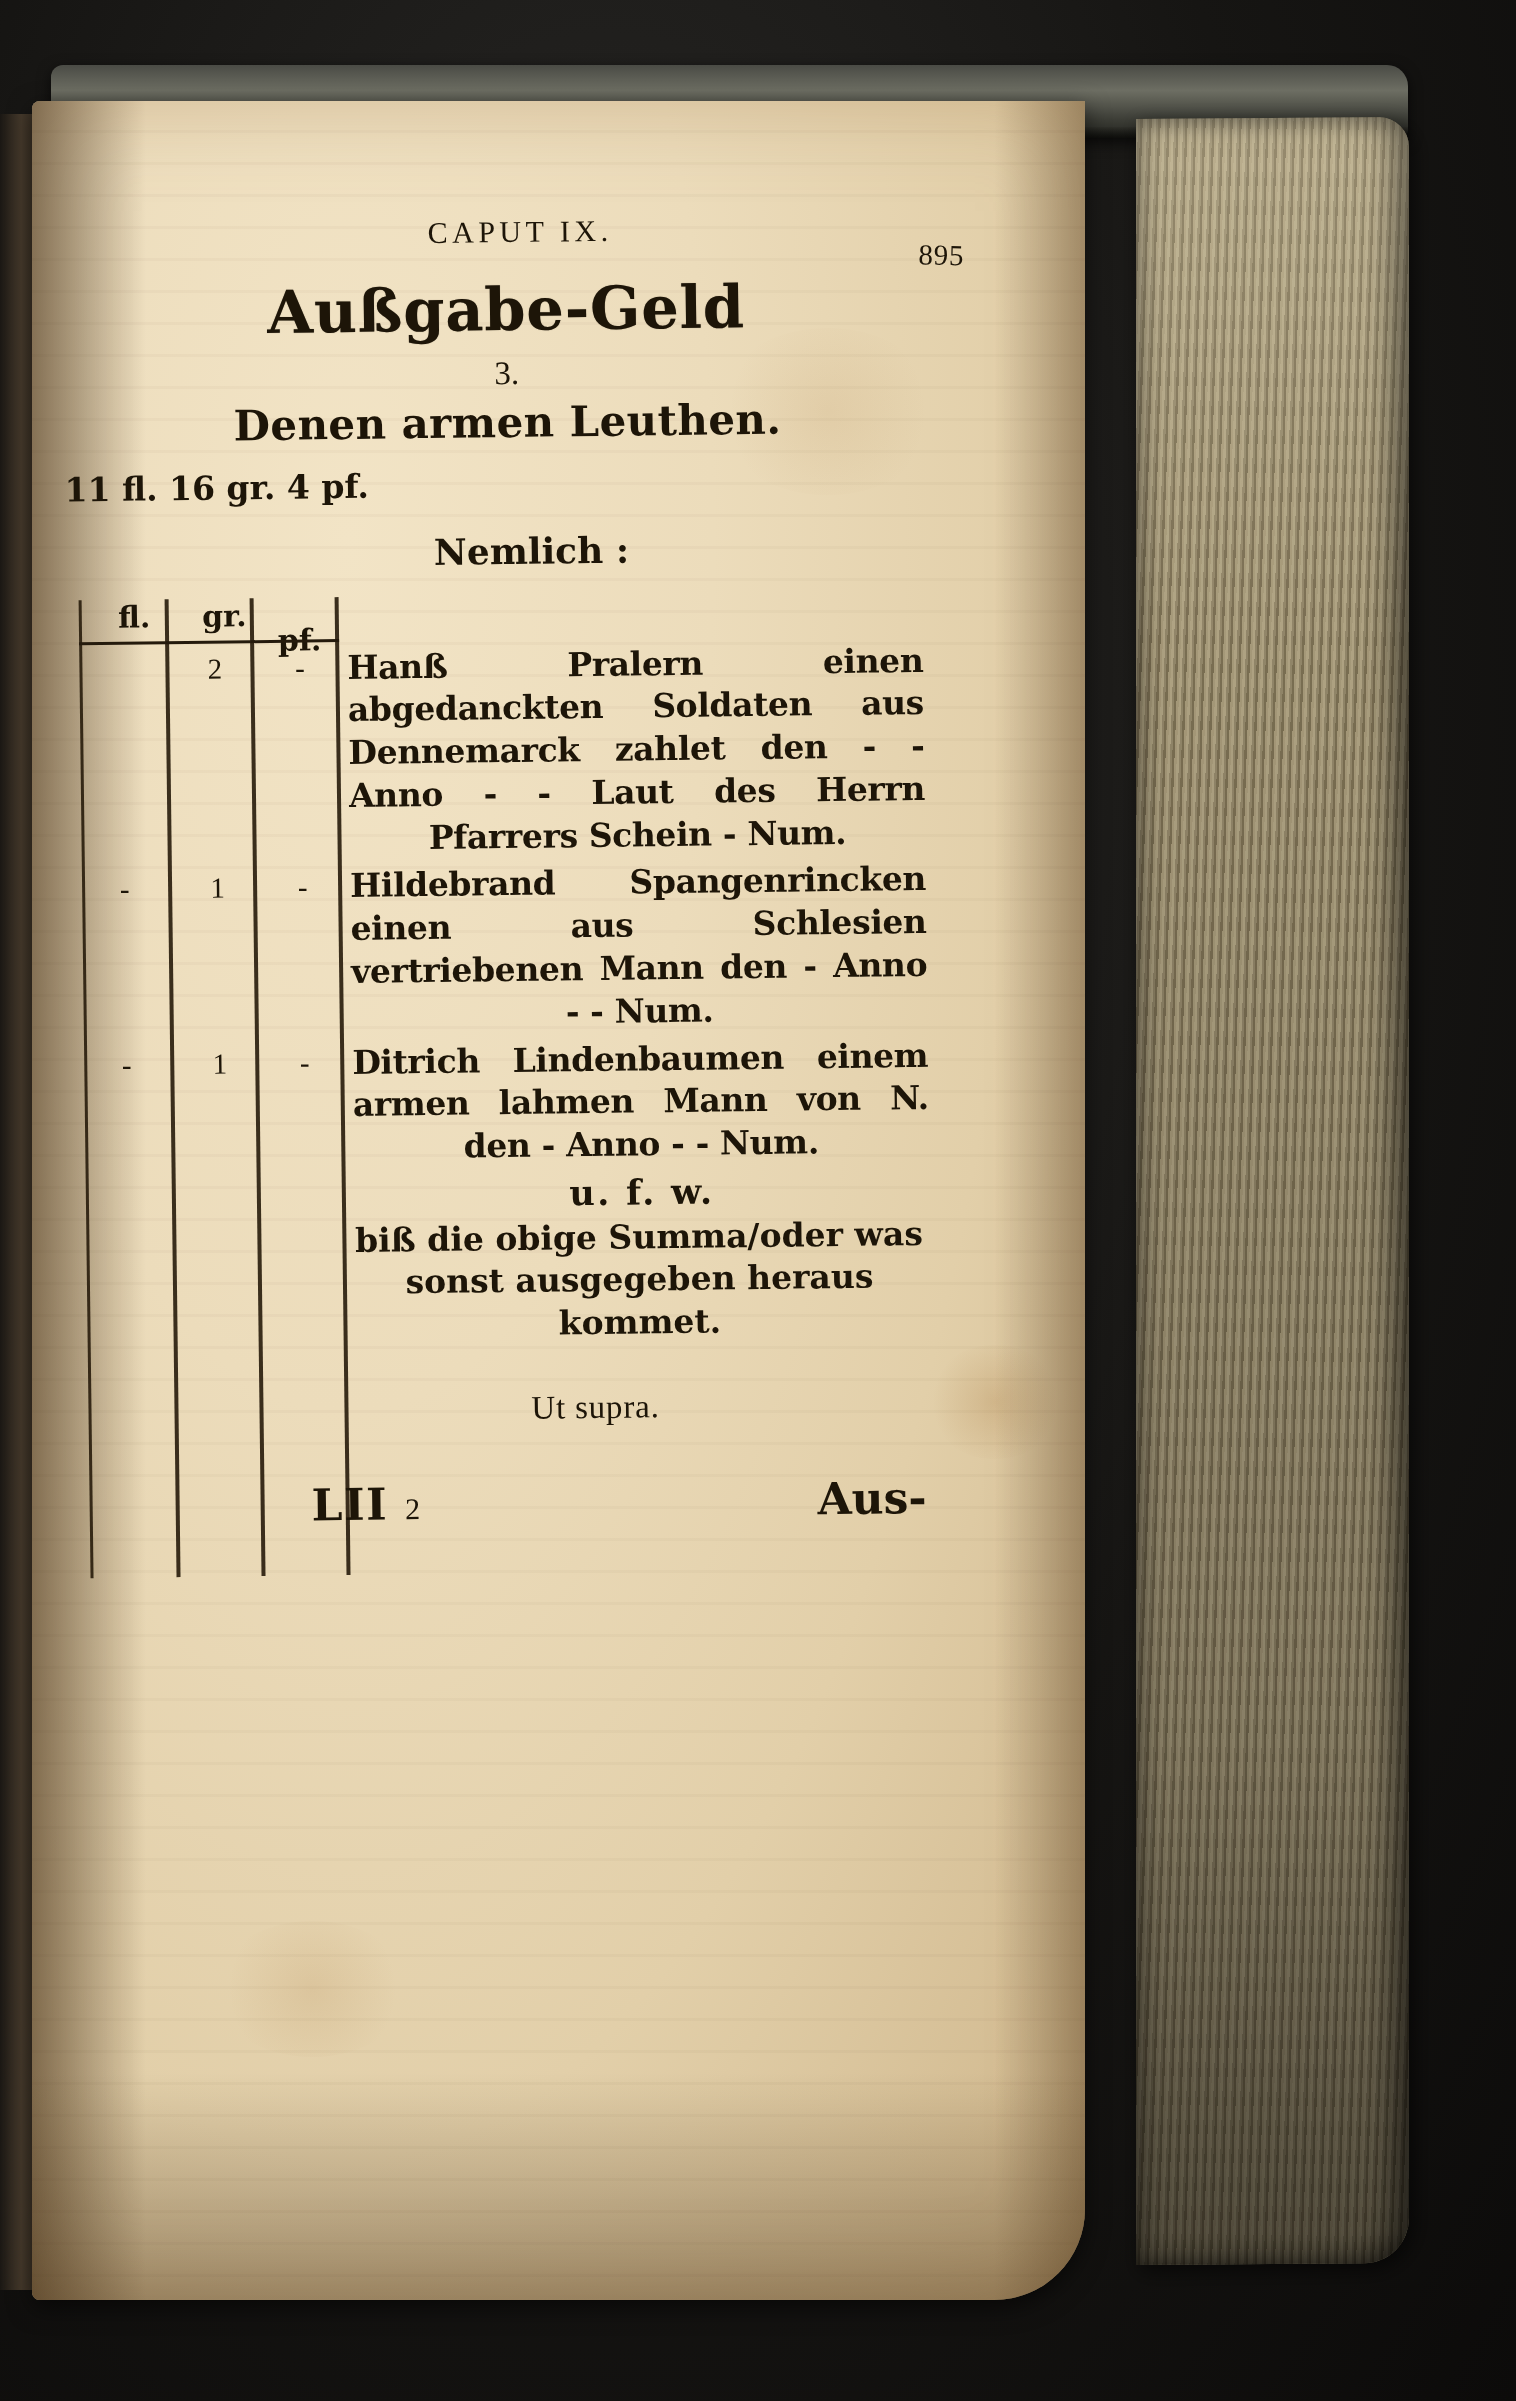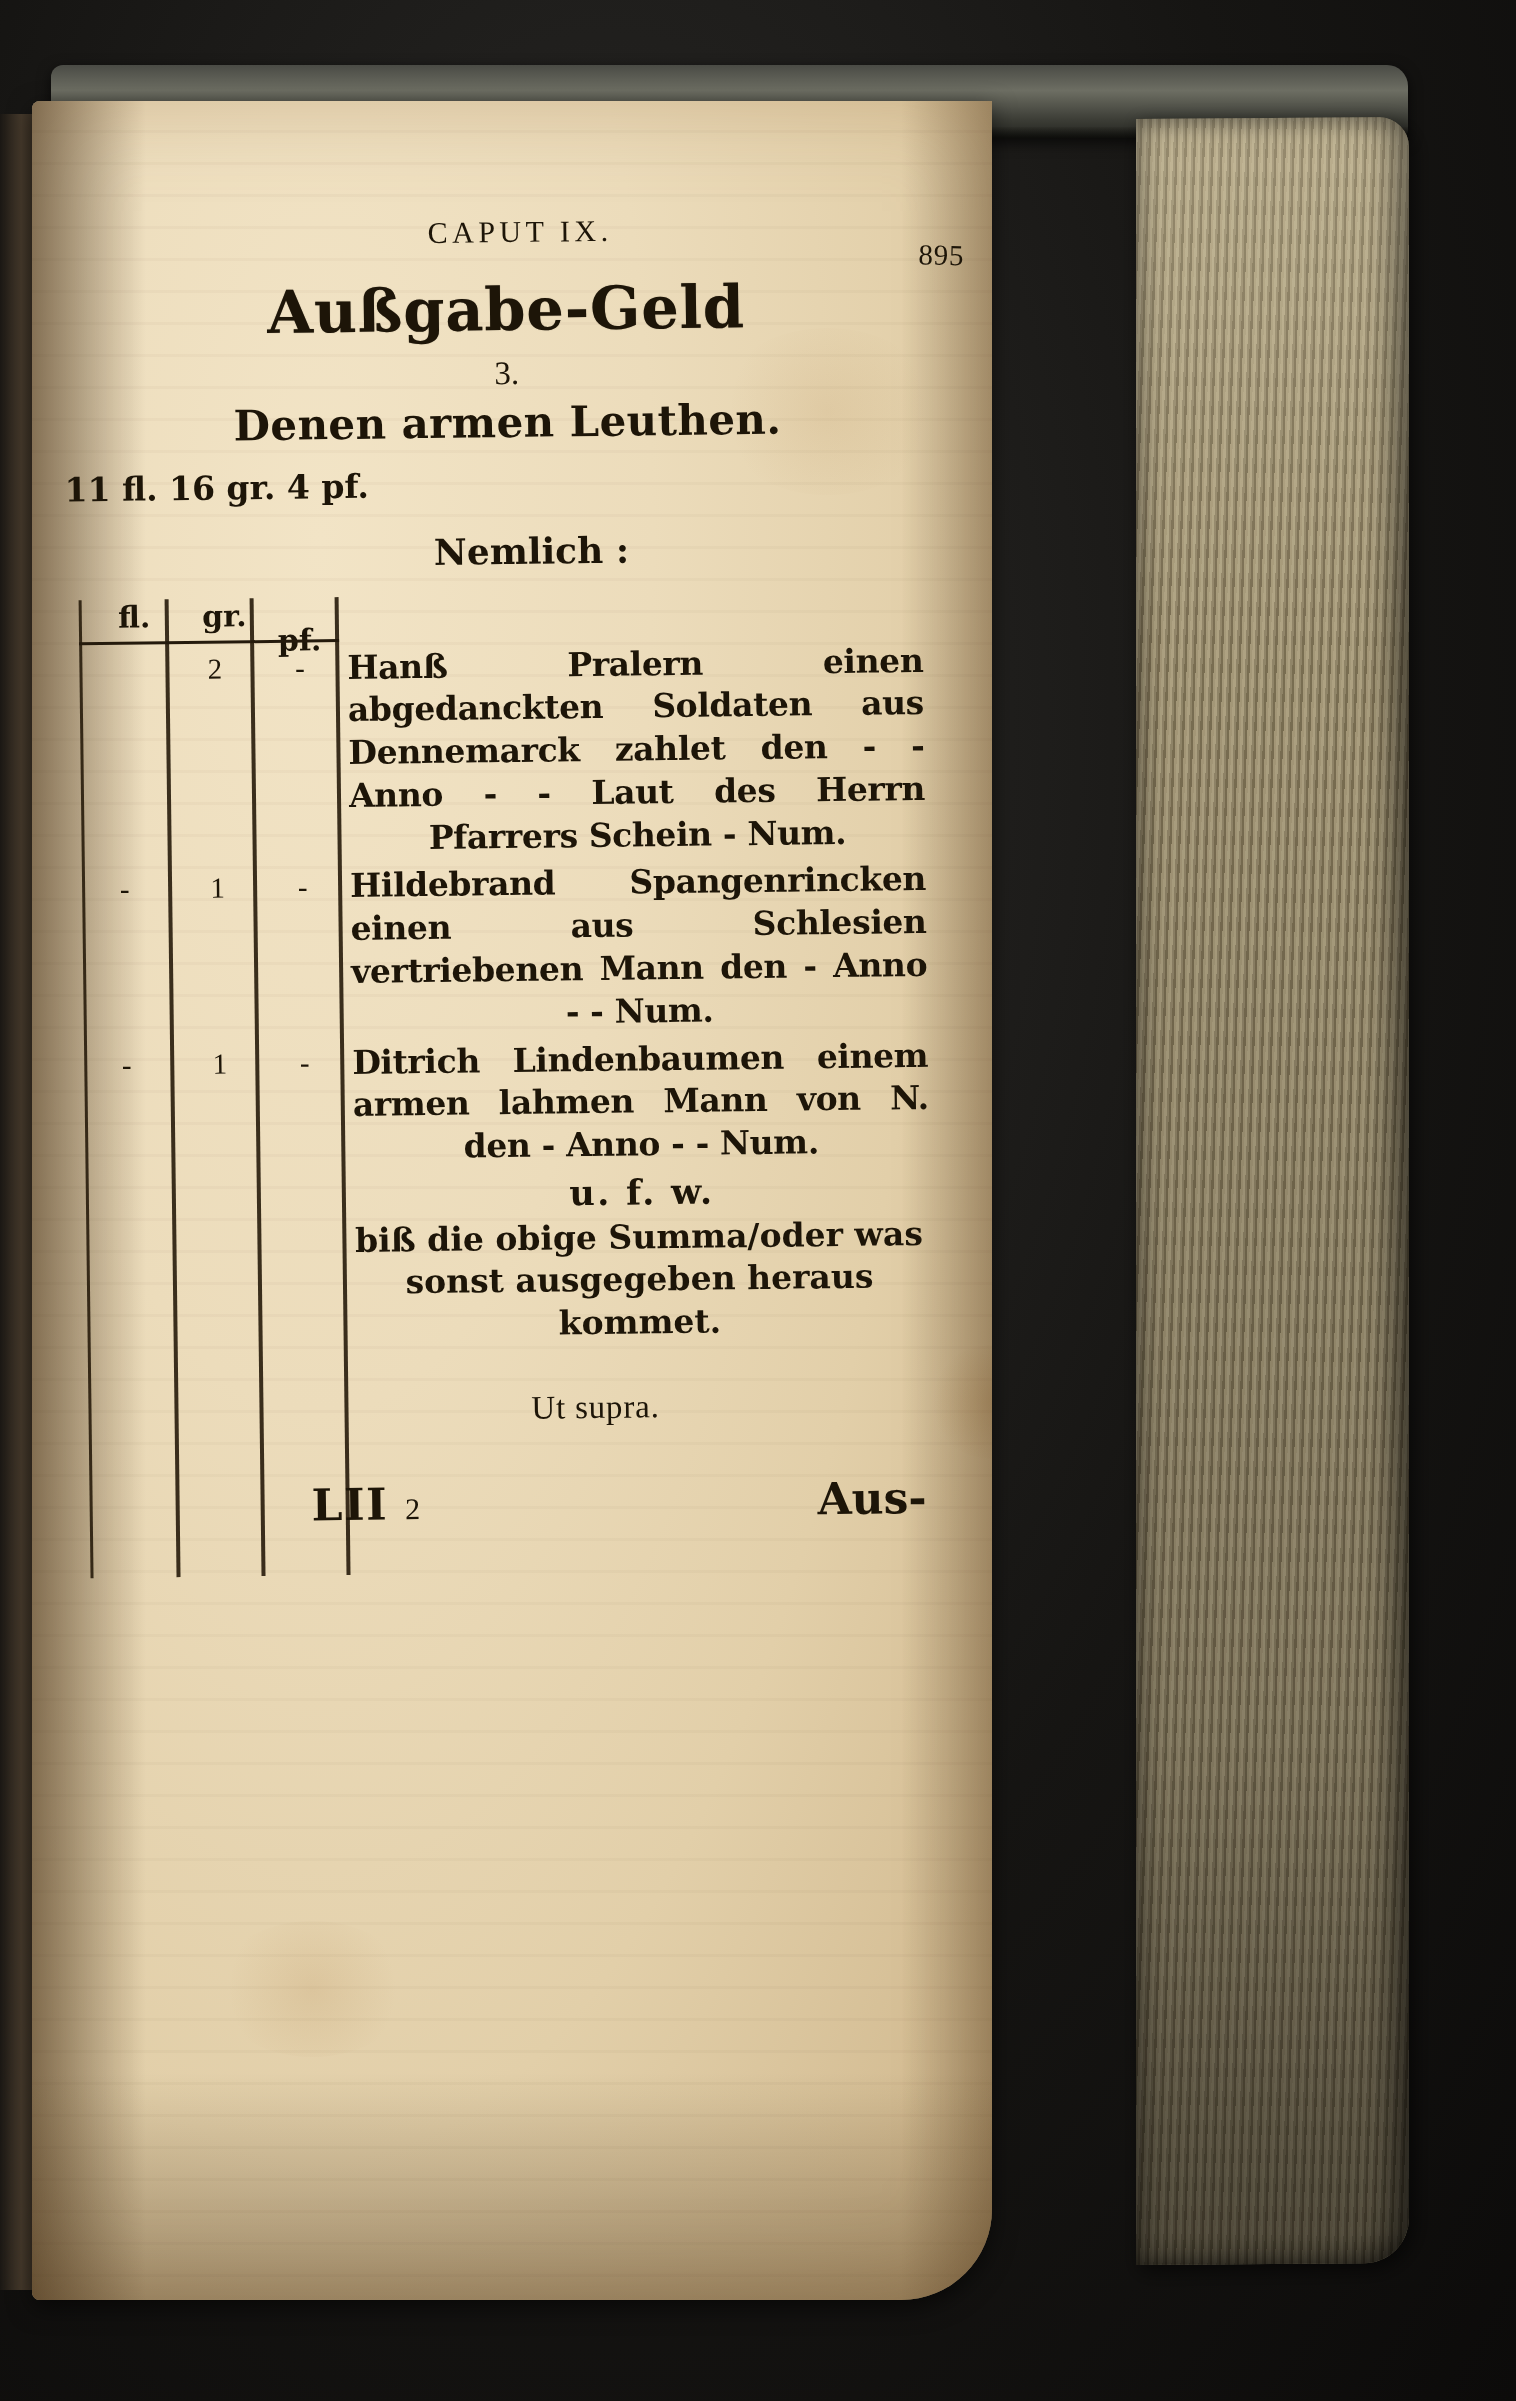--- a/index.html
+++ b/index.html
@@ -86,21 +86,21 @@
     inset: 0;
     background: linear-gradient(180deg, rgba(255,245,210,.22) 0%, rgba(0,0,0,.05) 25%, rgba(0,0,0,.25) 75%, rgba(0,0,0,.55) 100%);
     border-radius: 0 30px 45px 0;
   }
 
   
   #page {
     position: absolute;
     left: 10.6px;
     top: 36px;
-    width: 960px;
+    width: 1053px;
     height: 2199px;
     background:
       radial-gradient(ellipse at 30% 20%, #f2e4c6 0%, #ecdcbb 35%, #e2cfa9 65%, #cdb489 100%);
     border-radius: 7.6px 0 91px 7.6px;
     box-shadow: inset 0 0 91px rgba(150,110,60,.35),
                 0 7.6px 23px rgba(0,0,0,.55);
     overflow: hidden;
   }
   
   #page .ghost {

